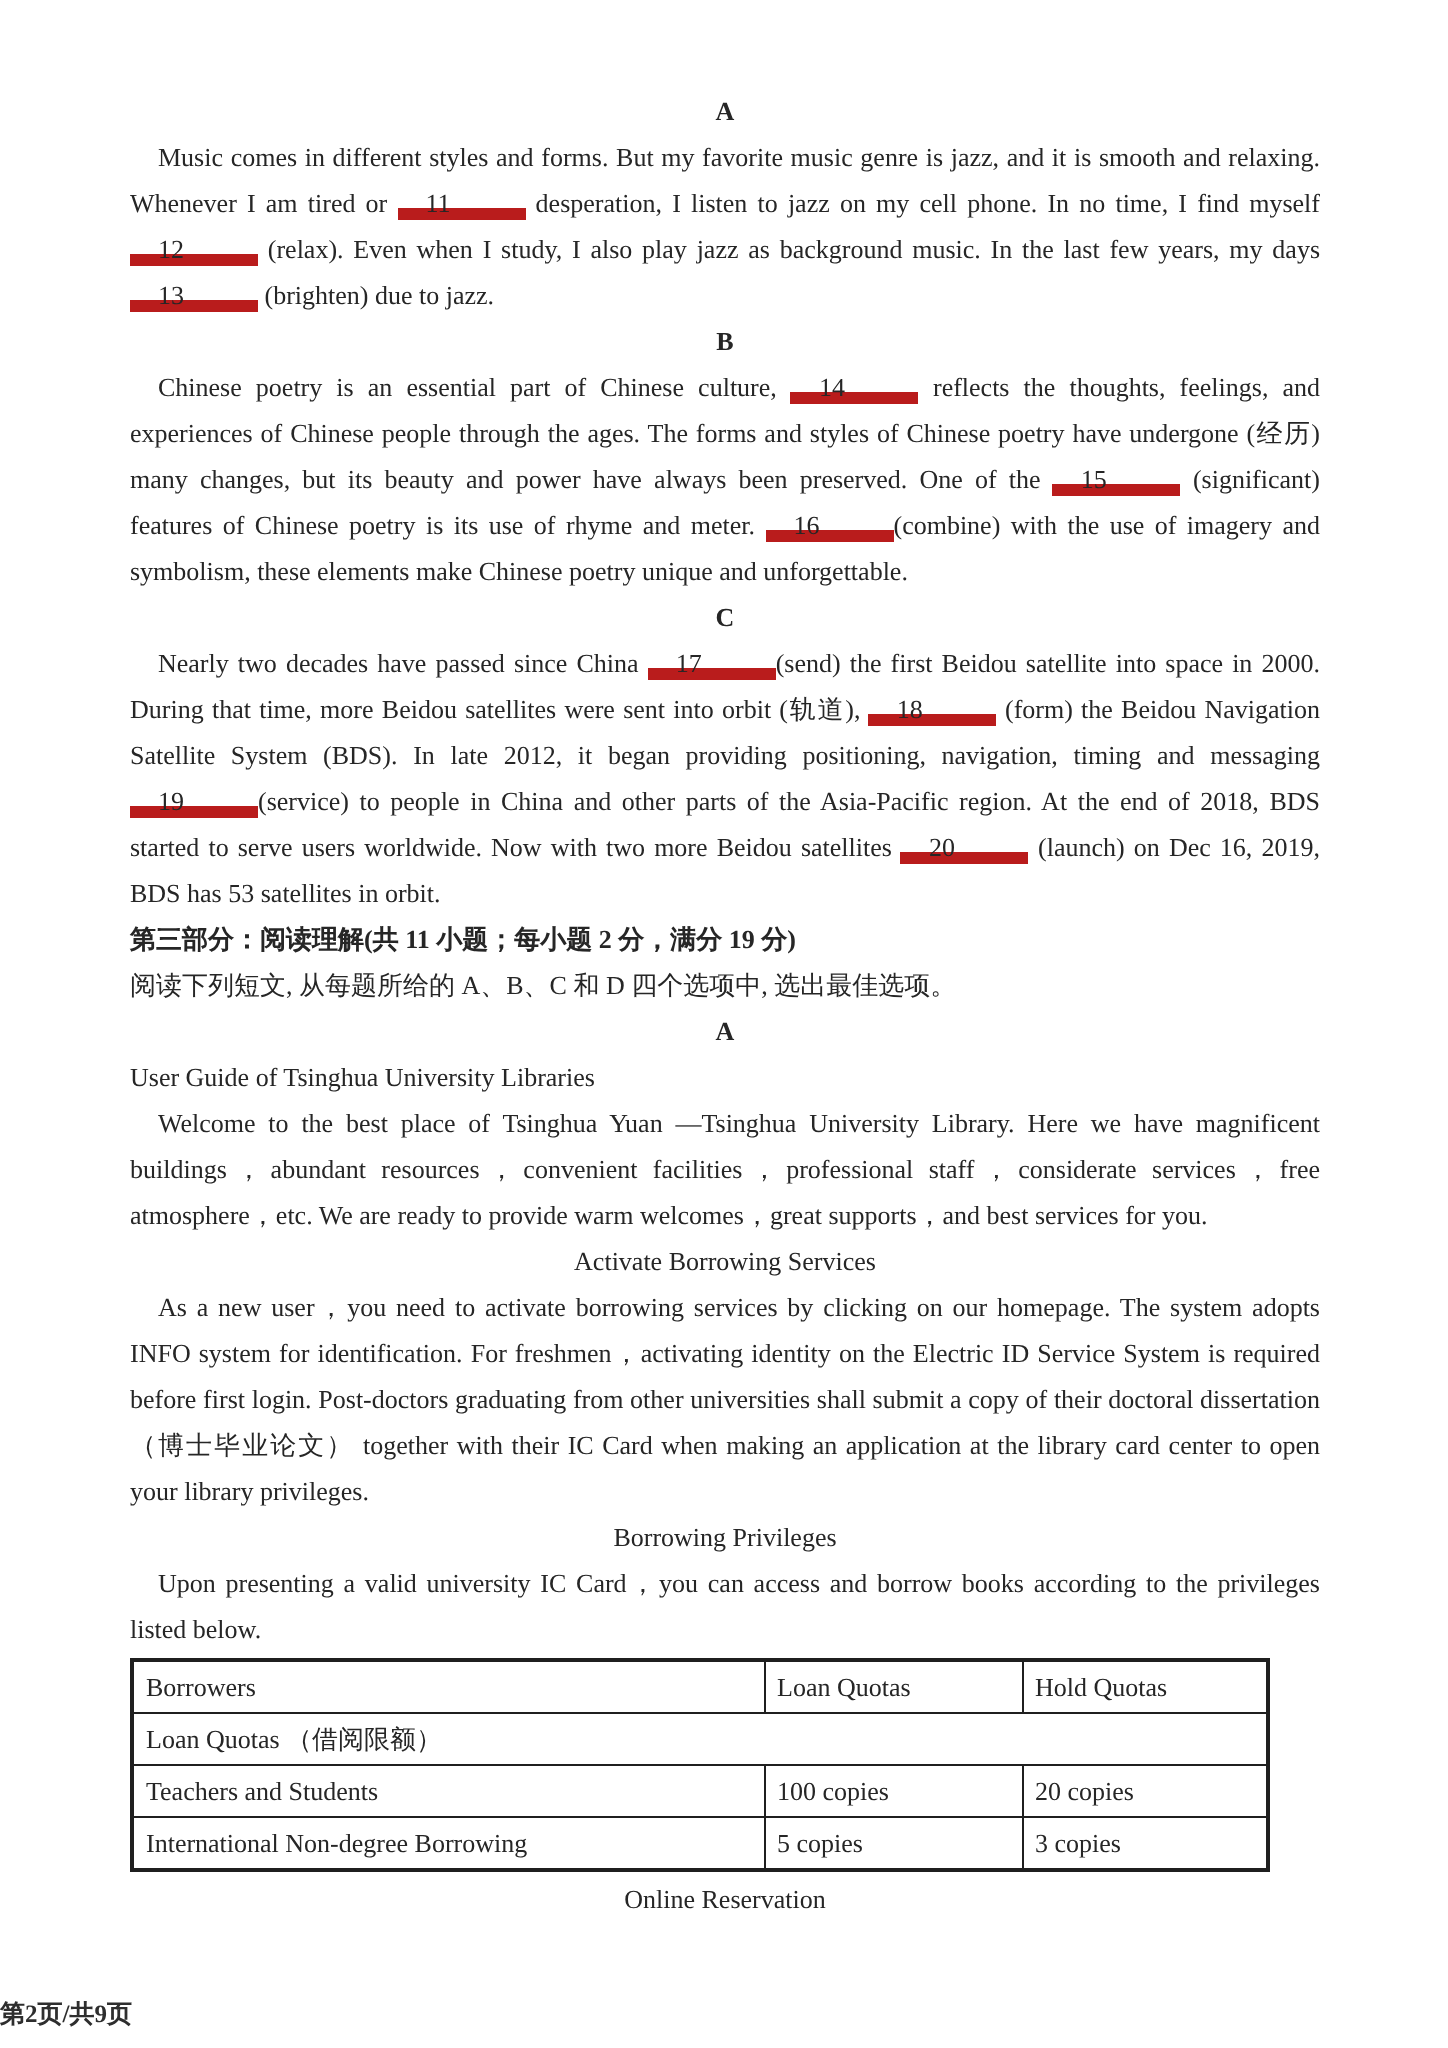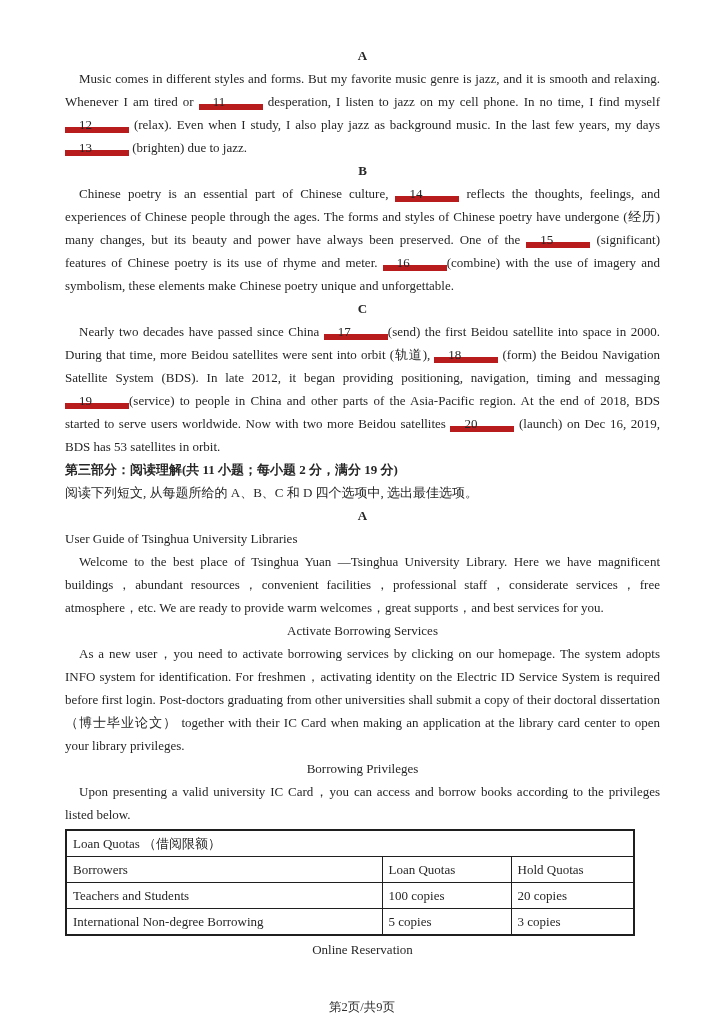--- a/index.html
+++ b/index.html
@@ -72,23 +72,23 @@
     text-align: left;
     overflow: hidden;
     white-space: nowrap;
   }
   .loan-table { border: 2px solid #1f1f1f; }
   .footer {
     position: absolute;
     bottom: 8px;
     left: 0;
     width: 100%;
-    text-align: center;
     font-size: 12.5px;
     color: #2e2e2e;
+    font-weight: bold;
   }
 </style>
 </head>
 <body>
 
 <div class="page">
   <div class="content">
 
     <div class="section-heading">A</div>
     <p class="para">Music comes in different styles and forms. But my favorite music genre is jazz, and it is smooth and relaxing. Whenever I am tired or <span class="blank">11</span> desperation, I listen to jazz on my cell phone. In no time, I find myself <span class="blank">12</span> (relax). Even when I study, I also play jazz as background music. In the last few years, my days <span class="blank">13</span> (brighten) due to jazz.</p>
@@ -114,26 +114,26 @@
     <p class="para">Upon presenting a valid university IC Card，you can access and borrow books according to the privileges listed below.</p>
 
     <table class="loan-table">
       <colgroup>
         <col style="width:316px">
         <col style="width:129px">
         <col style="width:123px">
       </colgroup>
       <tbody>
         <tr>
-          <td colspan="3">Loan Quotas （借阅限额）</td>
-        </tr>
-        <tr>
           <td>Borrowers</td>
           <td>Loan Quotas</td>
           <td>Hold Quotas</td>
+        </tr>
+        <tr>
+          <td colspan="3">Loan Quotas （借阅限额）</td>
         </tr>
         <tr>
           <td>Teachers and Students</td>
           <td>100 copies</td>
           <td>20 copies</td>
         </tr>
         <tr>
           <td>International Non-degree Borrowing</td>
           <td>5 copies</td>
           <td>3 copies</td>

